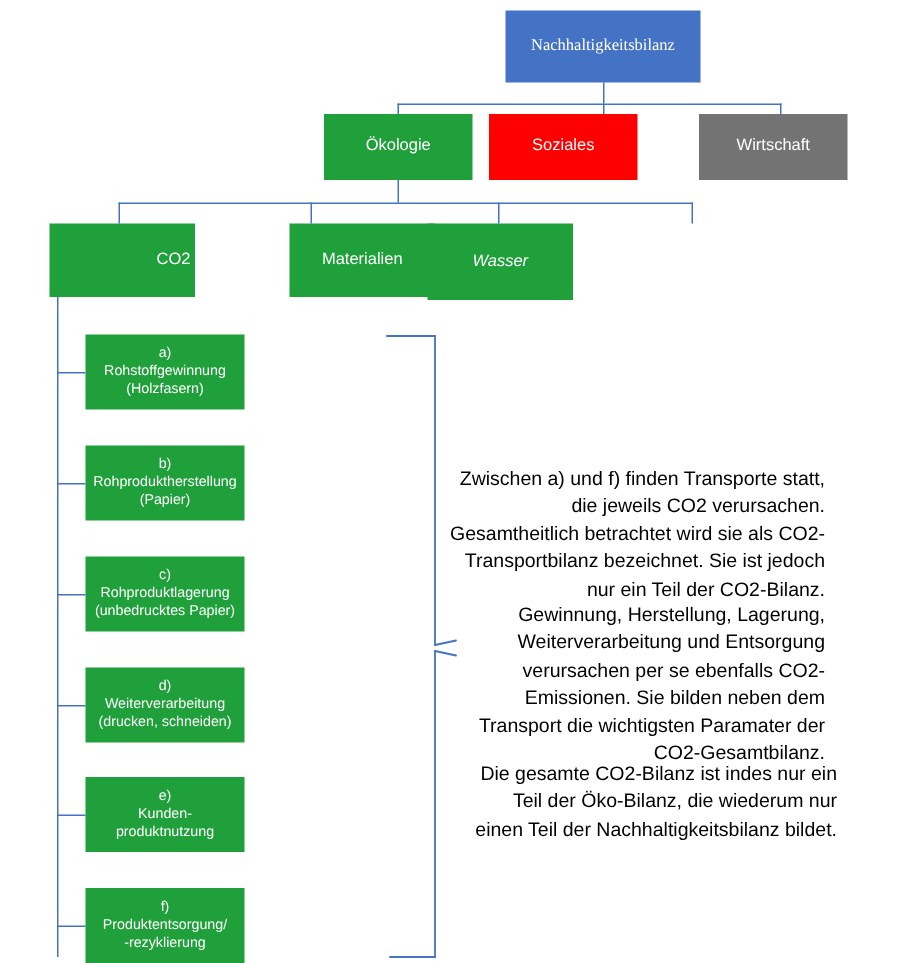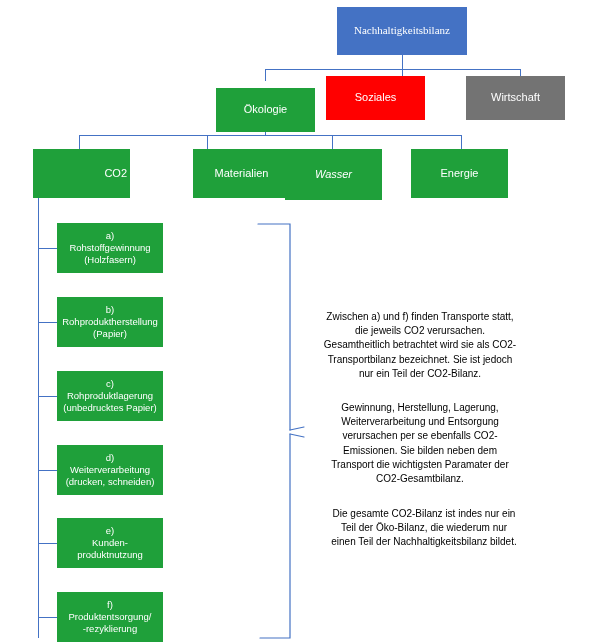--- a/index.html
+++ b/index.html
@@ -55,24 +55,24 @@
   .brace {
     position: absolute;
     z-index: 1;
   }
 
   
   .copy {
     position: absolute;
     z-index: 2;
     color: #000000;
-    font-size: 10px;
+    font-size: 13px;
     line-height: 1.42;
     white-space: pre-line;
-    text-align: center;
+    text-align: right;
   }
 </style>
 </head>
 <body>
 
 <div id="canvas">
 
   <div class="line v" style="left:402px; top:55px; height:14px;"></div>
   <div class="line h" style="left:265px; top:69px; width:256px;"></div>
   <div class="line v" style="left:265px; top:69px; height:12px;"></div>
@@ -97,41 +97,38 @@
   <svg class="brace" width="80" height="420" viewBox="0 0 80 420" style="left:230px; top:222px;" fill="none" stroke="#4472C4" stroke-width="1.2" stroke-linecap="round">
     <path d="M 28 2 L 60 2 L 60 208"></path>
     <path d="M 60 212 L 60 416 L 30 416"></path>
     <path d="M 60 208 L 74 205 M 60 212 L 74 215"></path>
   </svg>
 
   <div class="node root" style="left:337px; top:7px; width:130px; height:48px;font-family:Liberation Serif, serif;">
     <span class="lbl">Nachhaltigkeitsbilanz</span>
   </div>
 
-  <div class="node green" style="left:216px; top:76px; width:99px; height:44px;margin-top:12px;">
+  <div class="node green" style="left:216px; top:76px; width:99px; height:44px;">
     <span class="lbl">Ökologie</span>
   </div>
   <div class="node red" style="left:326px; top:76px; width:99px; height:44px;">
     <span class="lbl">Soziales</span>
   </div>
   <div class="node amber" style="left:466px; top:76px; width:99px; height:44px;">
     <span class="lbl">Wirtschaft</span>
   </div>
 
   <div class="node green" style="left:33px; top:149px; width:97px; height:49px;text-align:right;">
     <span class="lbl">CO2</span>
   </div>
   <div class="node green" style="left:158px; top:149px; width:97px; height:49px;margin-left:35px;">
     <span class="lbl">Materialien</span>
   </div>
   <div class="node green" style="left:285px; top:149px; width:97px; height:51px;font-style:italic;">
     <span class="lbl">Wasser</span>
-  </div>
-  <div class="node green" style="left:411px; top:149px; width:97px; height:49px;">
-    <span class="lbl">Energie</span>
   </div>
 
   <div class="node leaf" style="left:57px; top:223px; width:106px; height:50px;">
     <span class="lbl">a)
 Rohstoffgewinnung
 (Holzfasern)</span>
   </div>
   <div class="node leaf" style="left:57px; top:297px; width:106px; height:50px;">
     <span class="lbl">b)
 Rohproduktherstellung

